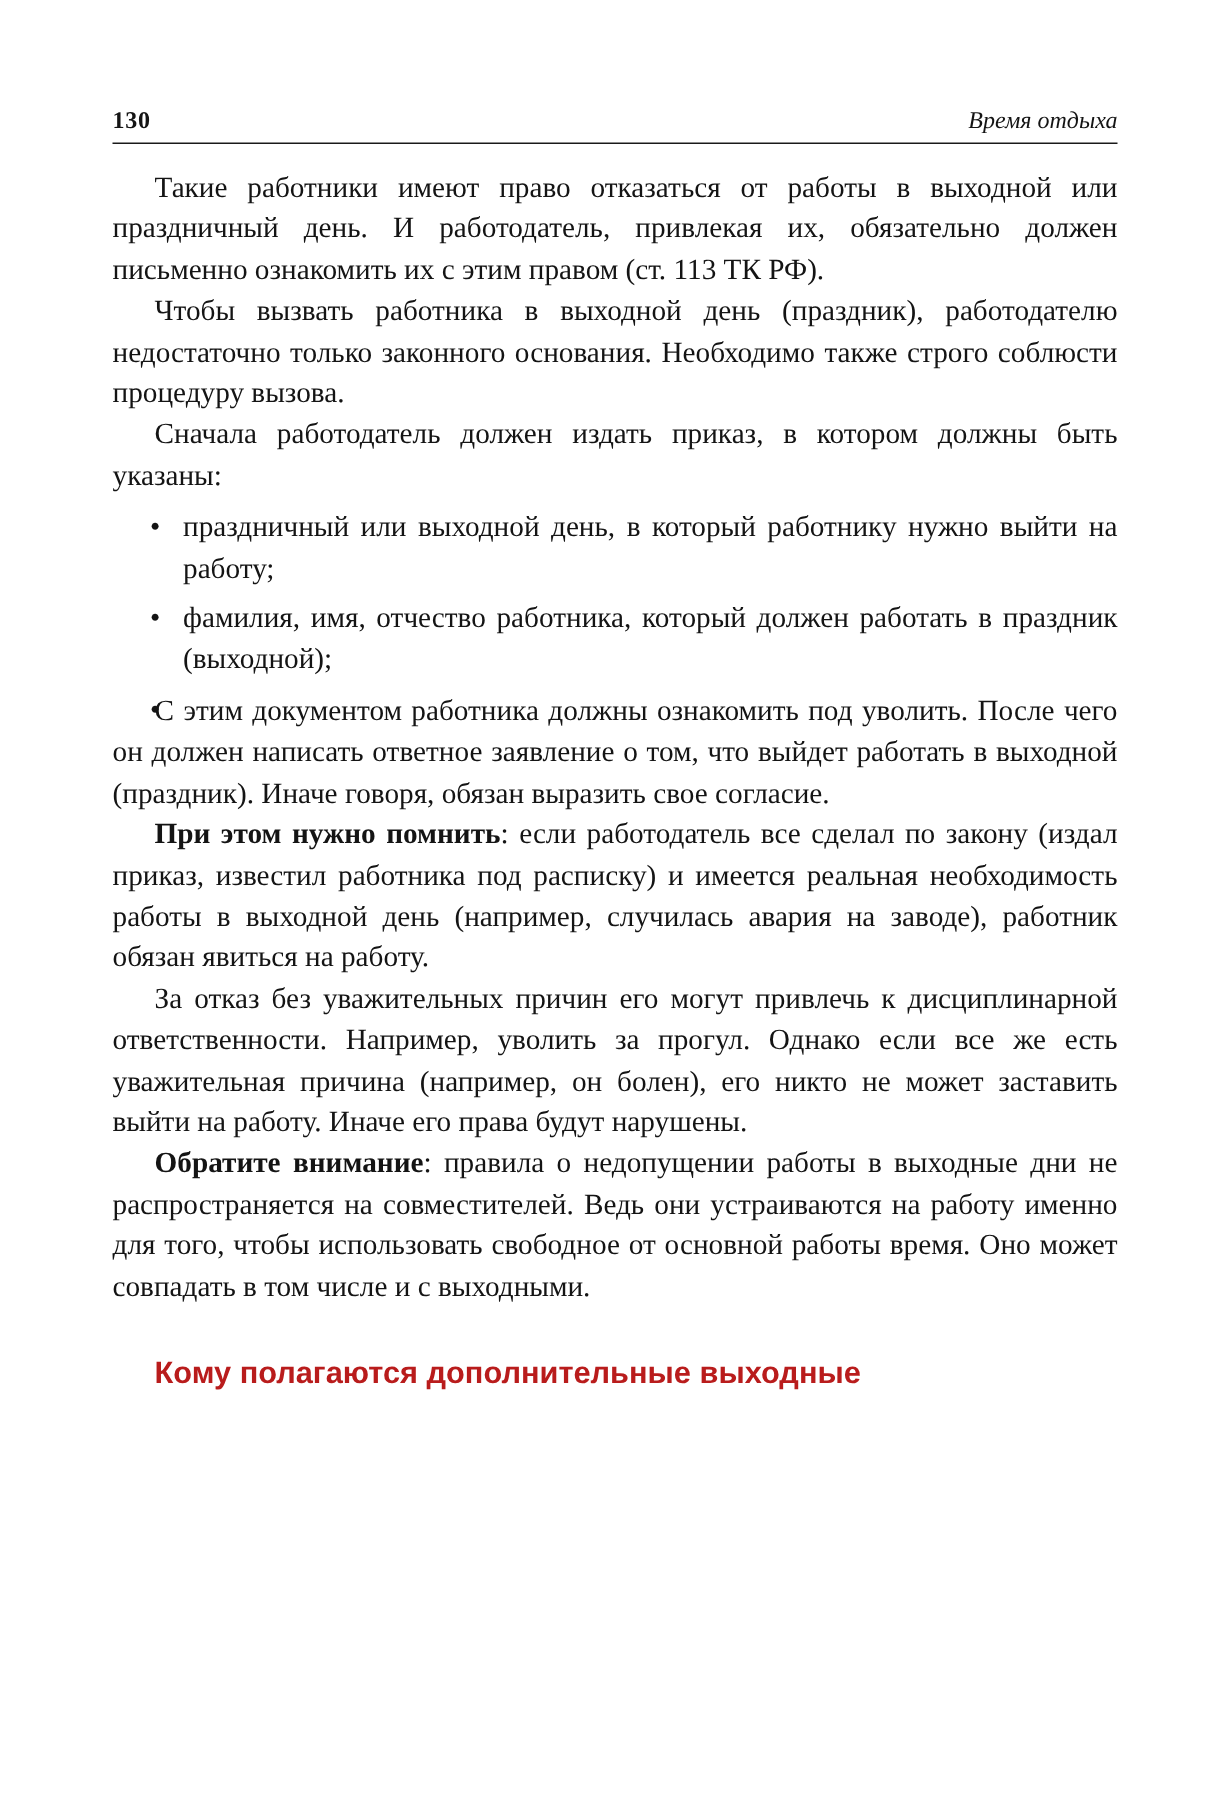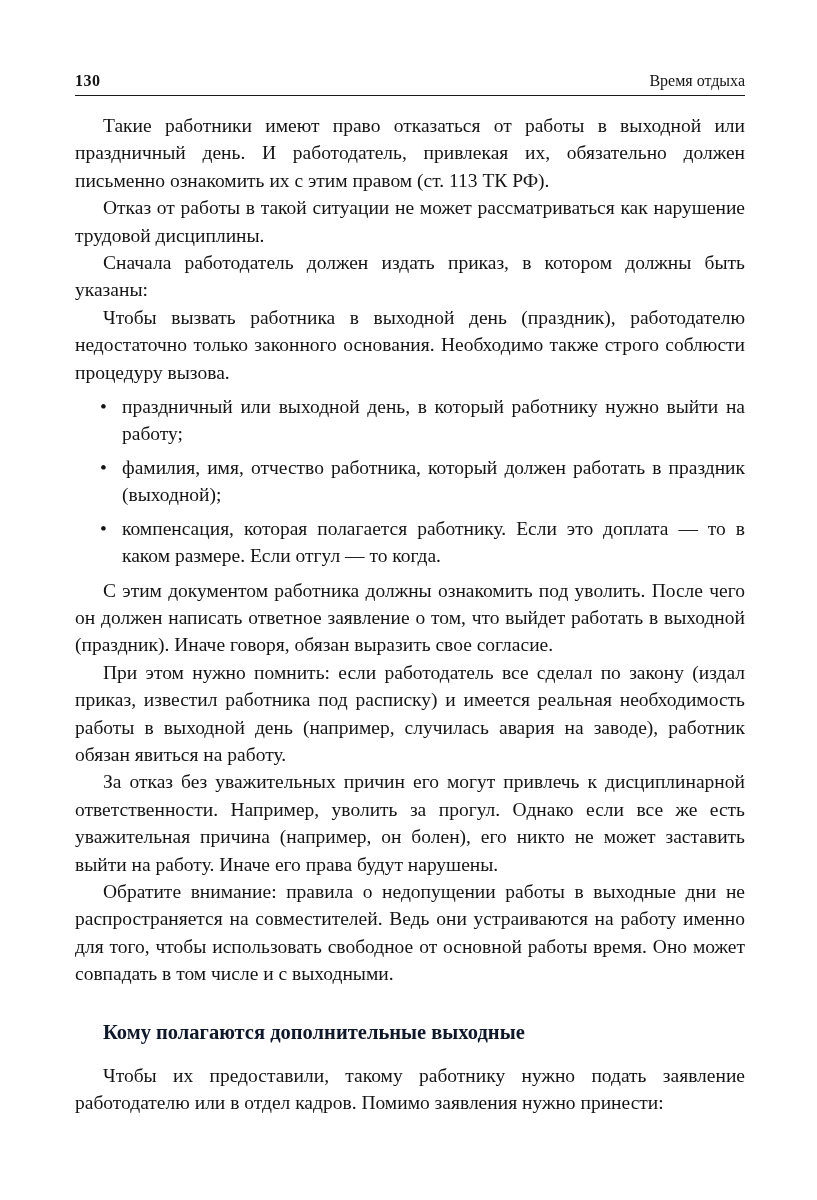--- a/index.html
+++ b/index.html
@@ -20,101 +20,98 @@
   .running-header {
     display: flex;
     justify-content: space-between;
     align-items: baseline;
     font-size: 16px;
     line-height: 18px;
     padding-bottom: 5px;
     border-bottom: 1.5px solid #1a1a1a;
   }
   .page-number { font-weight: bold; letter-spacing: 0.5px; }
-  .running-title { font-weight: normal; }
+  .running-title { font-weight: normal; font-style: italic; }
 
   .body-text {
     margin-top: 16px;
     font-size: 19.5px;
     line-height: 27.4px;
     text-align: justify;
   }
   .body-text p {
     margin: 0;
     text-indent: 28px;
   }
-  .body-text p .lead-bold { font-weight: normal; }
+  .body-text p .lead-bold { font-weight: bold; }
 
   ul.bullet-list {
     list-style: none;
     margin: 7px 0 7px 0;
     padding: 0 0 0 25px;
   }
   ul.bullet-list li {
     position: relative;
     padding-left: 22px;
     margin: 6px 0;
     text-align: justify;
   }
   ul.bullet-list li .bullet-marker {
     position: absolute;
     left: 0;
     top: 0;
   }
 
   .section-heading {
-    font-family: Liberation Serif, serif;
+    font-family: Liberation Sans, sans-serif;
     font-weight: bold;
     font-size: 20.5px;
     line-height: 24px;
-    color: #0f172a;
+    color: #b91c1c;
     margin: 32px 0 18px 0;
     padding-left: 28px;
     text-align: left;
   }
 </style>
 </head>
 <body>
 
 <div class="page">
 
   <div class="running-header">
     <span class="page-number">130</span>
     <span class="running-title">Время отдыха</span>
   </div>
 
   <div class="body-text">
 
     <p>Такие работники имеют право отказаться от работы в выходной или праздничный день. И работодатель, привлекая их, обязательно должен письменно ознакомить их с этим правом (ст. 113 ТК РФ).</p>
-    <p>Отказ от работы в такой ситуации не может рассматриваться как нарушение трудовой дисциплины.</p>
+    <p>Чтобы вызвать работника в выходной день (праздник), работодателю недостаточно только законного основания. Необходимо также строго соблюсти процедуру вызова.</p>
     <p>Сначала работодатель должен издать приказ, в котором должны быть указаны:</p>
-    <p>Чтобы вызвать работника в выходной день (праздник), работодателю недостаточно только законного основания. Необходимо также строго соблюсти процедуру вызова.</p>
 
     <ul class="bullet-list">
       <li>
         <span class="bullet-marker">•</span>
         <span>праздничный или выходной день, в который работнику нужно выйти на работу;</span>
       </li>
       <li>
         <span class="bullet-marker">•</span>
         <span>фамилия, имя, отчество работника, который должен работать в праздник (выходной);</span>
       </li>
       <li>
         <span class="bullet-marker">•</span>
-        <span>компенсация, которая полагается работнику. Если это доплата — то в каком размере. Если отгул — то когда.</span>
       </li>
     </ul>
 
     <p>С этим документом работника должны ознакомить под уволить. После чего он должен написать ответное заявление о том, что выйдет работать в выходной (праздник). Иначе говоря, обязан выразить свое согласие.</p>
 
     <p><span class="lead-bold">При этом нужно помнить</span><span>: если работодатель все сделал по закону (издал приказ, известил работника под расписку) и имеется реальная необходимость работы в выходной день (например, случилась авария на заводе), работник обязан явиться на работу.</span></p>
 
     <p>За отказ без уважительных причин его могут привлечь к дисциплинарной ответственности. Например, уволить за прогул. Однако если все же есть уважительная причина (например, он болен), его никто не может заставить выйти на работу. Иначе его права будут нарушены.</p>
 
     <p><span class="lead-bold">Обратите внимание</span><span>: правила о недопущении работы в выходные дни не распространяется на совместителей. Ведь они устраиваются на работу именно для того, чтобы использовать свободное от основной работы время. Оно может совпадать в том числе и с выходными.</span></p>
 
     <h2 class="section-heading">Кому полагаются дополнительные выходные</h2>
 
-    <p>Чтобы их предоставили, такому работнику нужно подать заявление работодателю или в отдел кадров. Помимо заявления нужно принести:</p>
 
   </div>
 
 </div>
 
 </body></html>

